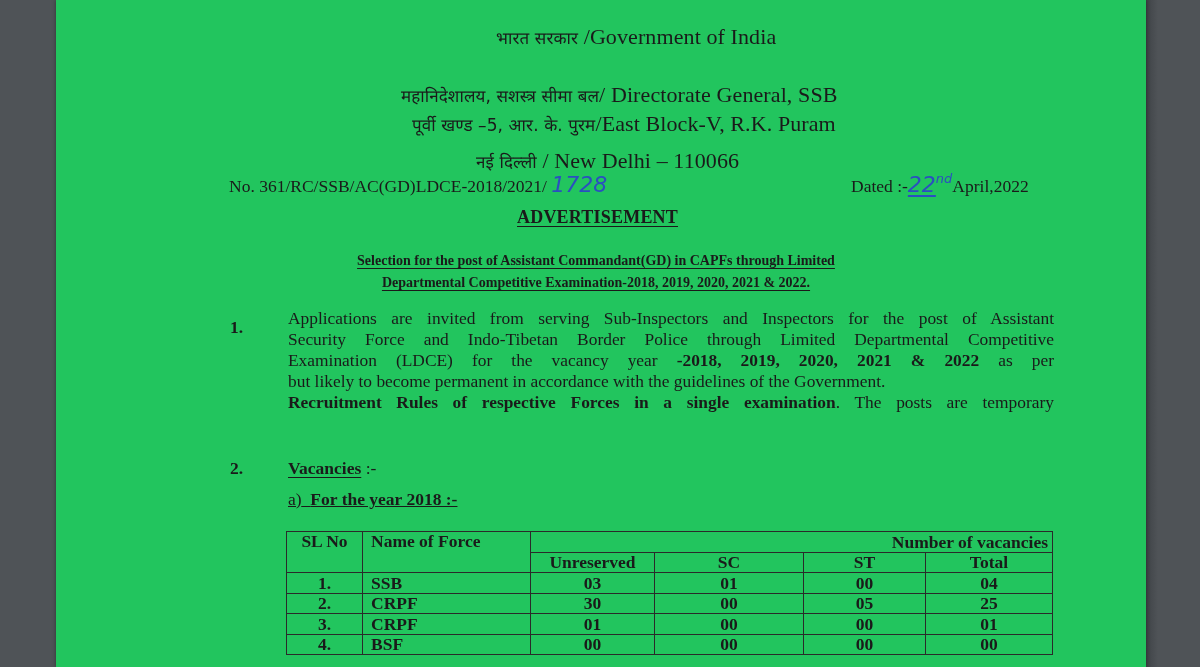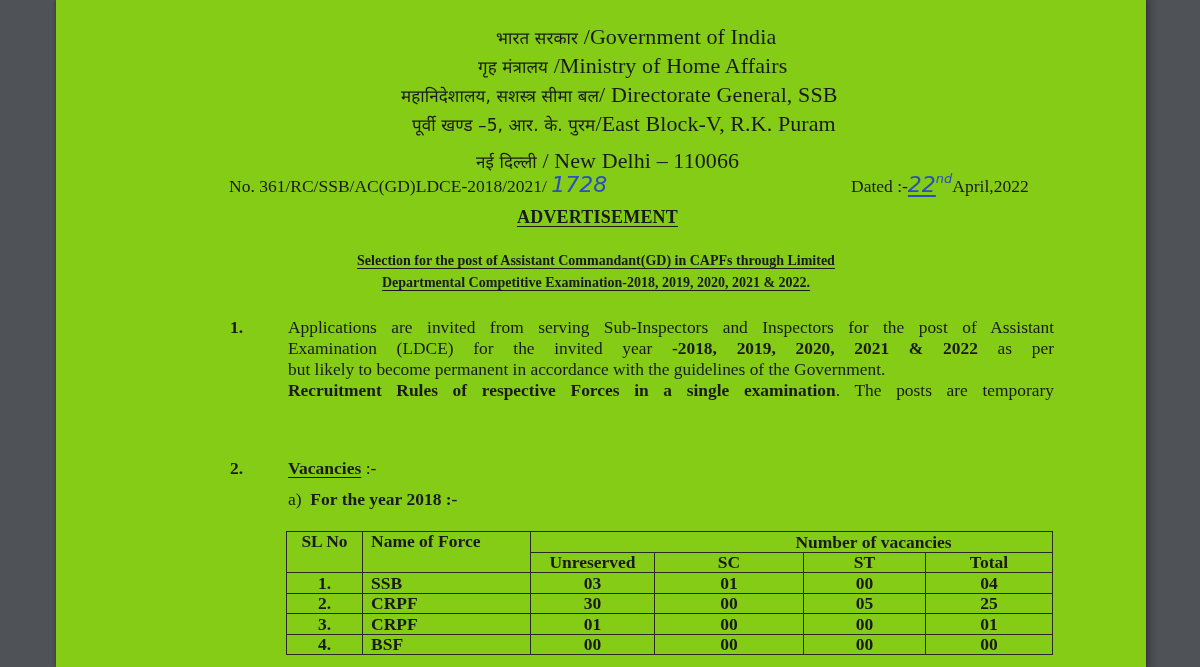--- a/index.html
+++ b/index.html
@@ -7,21 +7,21 @@
     body {
       background: #4f5357;
       position: relative;
       font-family: "Liberation Serif", "DejaVu Serif", serif;
       color: #1a1a1a;
     }
     .page {
       position: absolute;
       left: 56px; top: 0;
       width: 1090px; height: 667px;
-      background: #84cc16;
+      background: #22c55e;
       box-shadow: 0 0 4px rgba(0,0,0,0.4);
     }
     .page-edge-right {
       position: absolute; left: 1146px; top: 0; width: 12px; height: 667px;
       background: linear-gradient(to right, #3f4347, #4f5357);
     }
     .abs { position: absolute; white-space: nowrap; }
     .hdr { font-size: 22px; letter-spacing: 0.1px; }
     .hdr .hi { font-family: "DejaVu Sans", sans-serif; font-size: 17px; }
     .refno { font-size: 17.5px; }
@@ -51,23 +51,20 @@
 </head>
 <body>
 
 <div class="page-edge-right"></div>
 
 <div class="page">
 
   <div class="abs hdr" style="left:440px; top:24px;">
     <span class="hi">भारत सरकार</span><span> /</span><span>Government of India</span>
   </div>
-  <div class="abs hdr" style="left:422px; top:53px;">
-    <span class="hi">गृह मंत्रालय</span><span> /</span><span>Ministry of Home Affairs</span>
-  </div>
   <div class="abs hdr" style="left:345px; top:82px;">
     <span class="hi">महानिदेशालय, सशस्त्र सीमा बल</span><span>/ </span><span>Directorate General, SSB</span>
   </div>
   <div class="abs hdr" style="left:356px; top:111px;">
     <span class="hi">पूर्वी खण्ड –5, आर. के. पुरम</span><span>/</span><span>East Block-V, R.K. Puram</span>
   </div>
   <div class="abs hdr" style="left:420px; top:148px;">
     <span class="hi">नई दिल्ली</span><span> / </span><span>New Delhi – 110066</span>
   </div>
 
@@ -79,51 +76,52 @@
   </div>
 
   <div class="abs title-adv u" style="left:461px; top:207px;">ADVERTISEMENT</div>
 
   <div class="abs subtitle" style="left:190px; top:250px; width:700px;">
     <div class="u">Selection for the post of Assistant Commandant(GD) in CAPFs through Limited</div>
     <div class="u">Departmental Competitive Examination-2018, 2019, 2020, 2021 &amp; 2022.</div>
   </div>
 
   <div class="abs num" style="left:174px; top:317px;">1.</div>
-  <div class="abs para" style="left:232px; top:317px; width:766px; white-space:normal;">
+  <div class="abs para" style="left:232px; top:308px; width:766px; white-space:normal;">
     <div style="text-align-last: justify;">Applications are invited from serving Sub-Inspectors and Inspectors for the post of Assistant</div>
-    <div style="text-align-last: justify;"><span>Examination (LDCE) for the invited year </span><span class="b">-2018, 2019, 2020, 2021 &amp; 2022</span><span> as per</span></div>
+    <div style="text-align-last: justify;">Security Force and Indo-Tibetan Border Police through Limited Departmental Competitive</div>
+    <div style="text-align-last: justify;"><span>Examination (LDCE) for the vacancy year </span><span class="b">-2018, 2019, 2020, 2021 &amp; 2022</span><span> as per</span></div>
     <div>but likely to become permanent in accordance with the guidelines of the Government.</div>
     <div style="text-align-last: justify;"><span class="b">Recruitment Rules of respective Forces in a single examination</span><span>. The posts are temporary</span></div>
   </div>
 
   <div class="abs num" style="left:174px; top:458px;">2.</div>
   <div class="abs" style="left:232px; top:458px; font-size:17.5px;">
     <span class="b u">Vacancies</span><span> :-</span>
   </div>
-  <div class="abs" style="left:232px; top:489px; font-size:17.5px;">
+  <div class="abs" style="left:232px; top:489px; font-size:17.5px;text-decoration:underline;">
     <span>a)</span>&nbsp;&nbsp;<span class="b">For the year 2018 :-</span>
   </div>
 
 </div>
 
 <table class="vac">
   <colgroup>
     <col style="width:76px">
     <col style="width:168px">
     <col style="width:124px">
     <col style="width:149px">
     <col style="width:122px">
     <col style="width:127px">
   </colgroup>
   <tbody>
       <tr>
     <th class="c" rowspan="2" style="vertical-align:top;">SL No</th>
     <th class="l" rowspan="2" style="vertical-align:top;">Name of Force</th>
-    <th class="c" colspan="4" style="padding-left:0; text-align:center; padding-left:168px;">Number of vacancies</th>
+    <th class="c" colspan="4" style="padding-left:0; text-align:right; padding-left:168px;">Number of vacancies</th>
   </tr>
   <tr>
     <th class="c">Unreserved</th>
     <th class="c">SC</th>
     <th class="c">ST</th>
     <th class="c">Total</th>
   </tr>
   <tr>
     <td class="c">1.</td>
     <td class="l">SSB</td>

